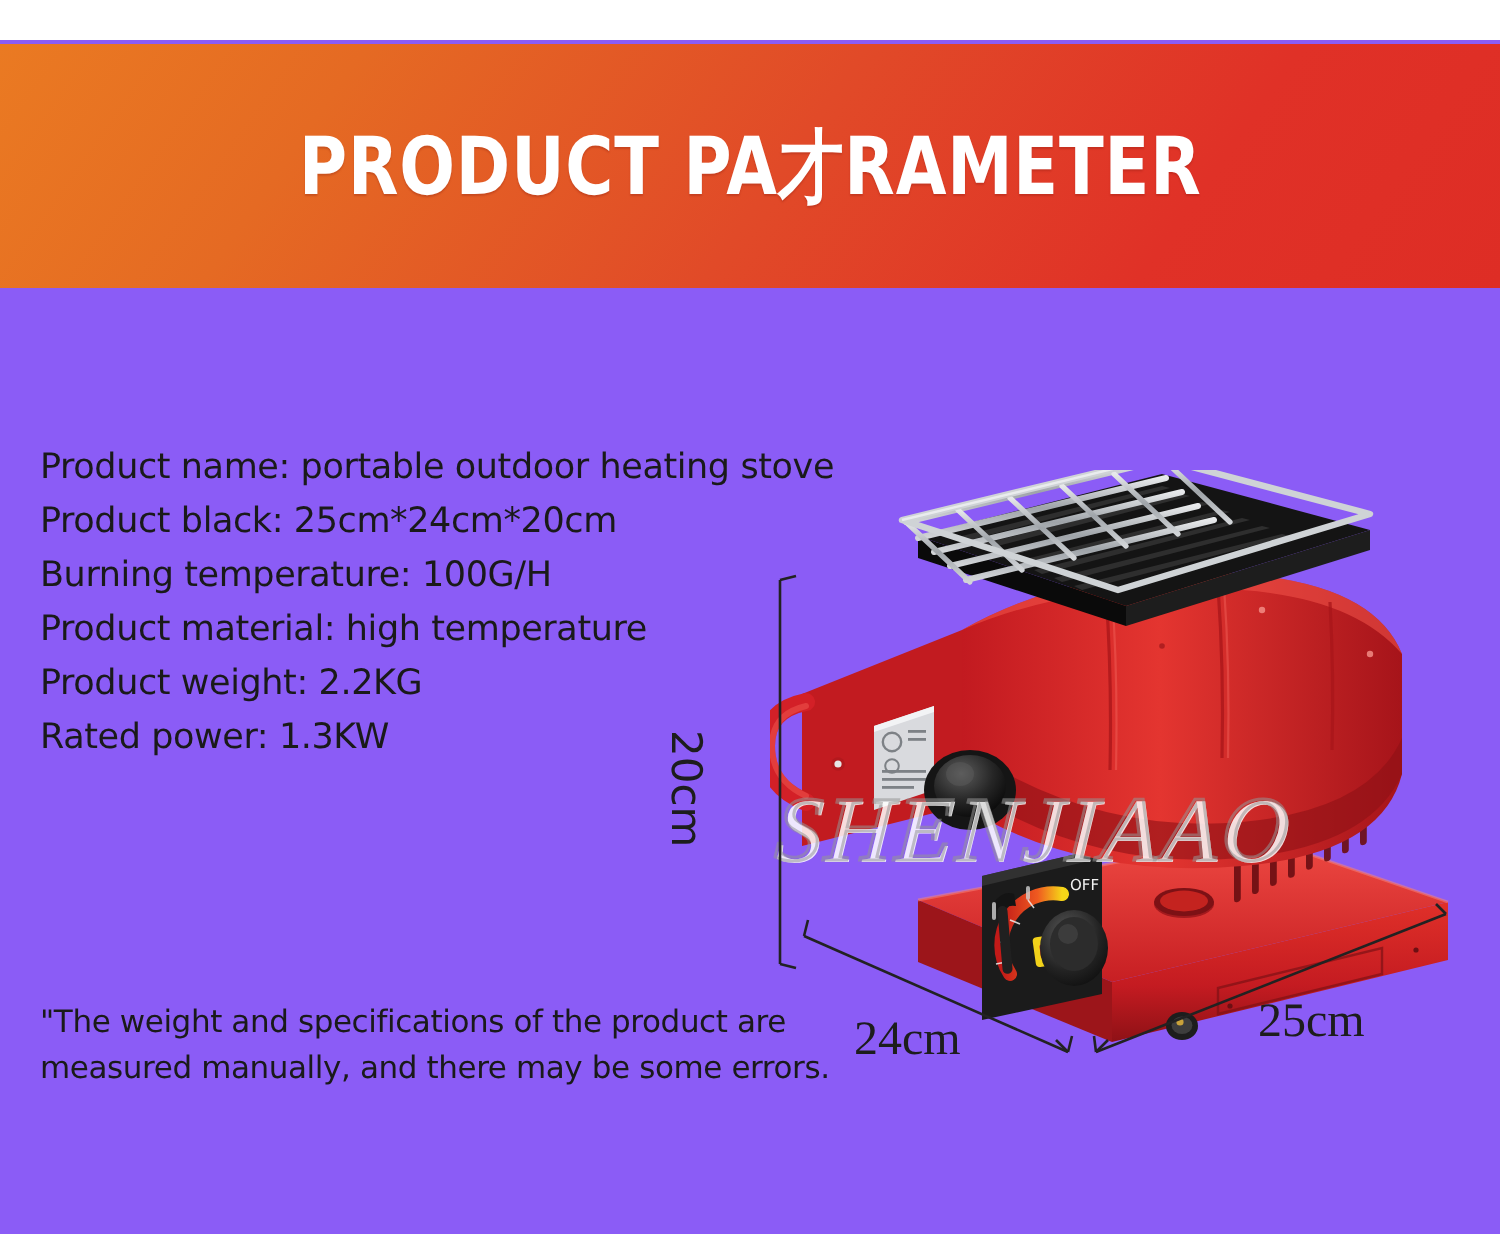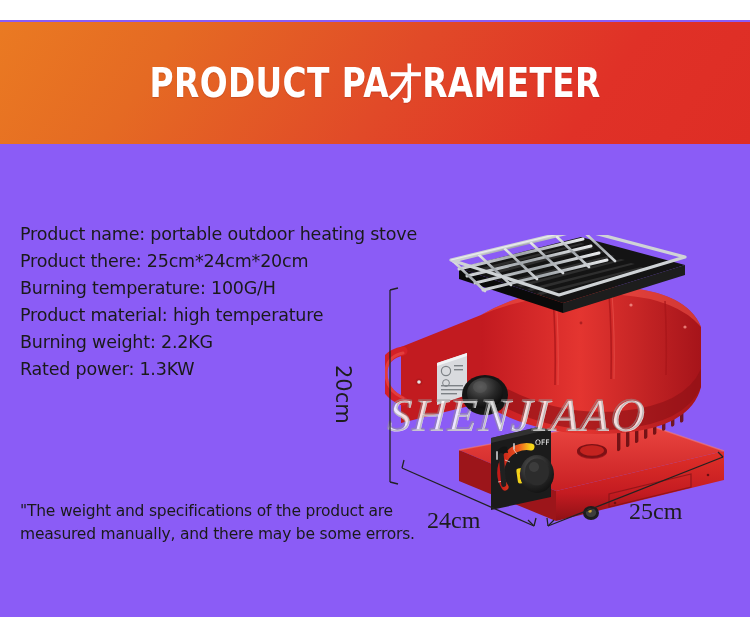--- a/index.html
+++ b/index.html
@@ -102,24 +102,24 @@
 <body>
 
 <div class="page">
 
   <div class="banner">
     <div class="banner-title">PRODUCT PA才RAMETER</div>
   </div>
 
   <div class="specs">
     <div class="spec-line">Product name: portable outdoor heating stove</div>
-    <div class="spec-line">Product there: 25cm*24cm*20cm</div>
+    <div class="spec-line">Product black: 25cm*24cm*20cm</div>
     <div class="spec-line">Burning temperature: 100G/H</div>
     <div class="spec-line">Product material: high temperature</div>
-    <div class="spec-line">Burning weight: 2.2KG</div>
+    <div class="spec-line">Product weight: 2.2KG</div>
     <div class="spec-line">Rated power: 1.3KW</div>
   </div>
 
   <div class="disclaimer">
     <div>"The weight and specifications of the product are</div>
     <div>measured manually, and there may be some errors.</div>
   </div>
 
   <div class="product">
     <svg width="350" height="300" viewBox="0 0 350 300" xmlns="http://www.w3.org/2000/svg">

